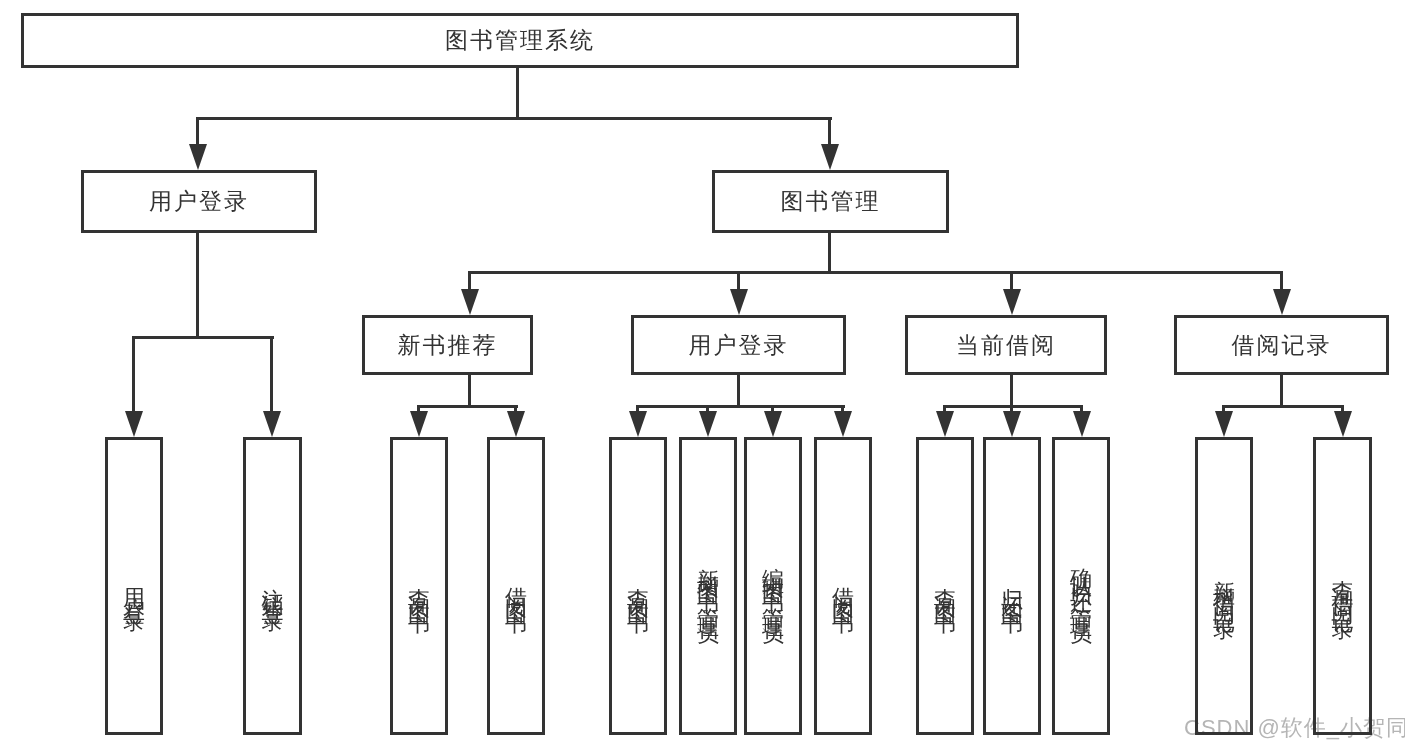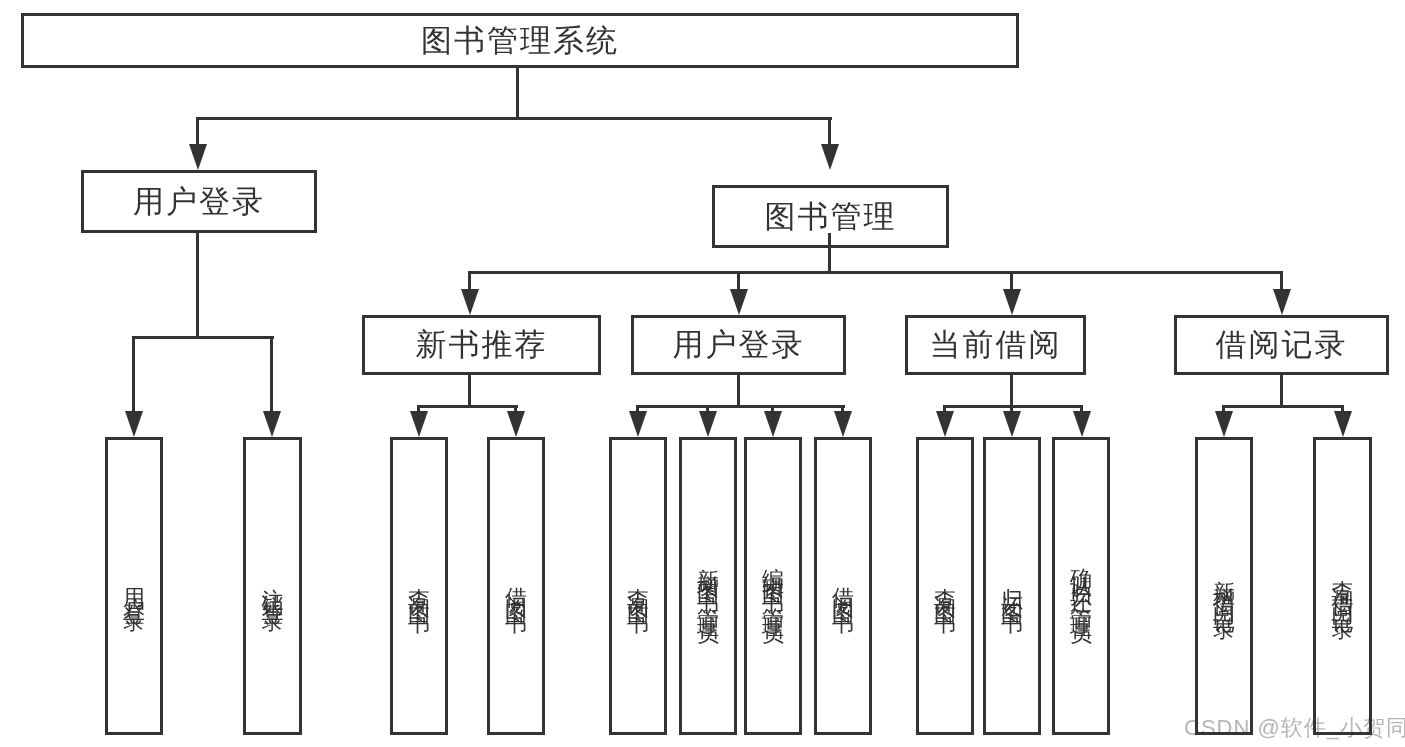--- a/index.html
+++ b/index.html
@@ -15,21 +15,21 @@
     position: absolute;
     box-sizing: border-box;
     border: 3px solid #333333;
     background: #ffffff;
     display: flex;
     align-items: center;
     justify-content: center;
     color: #333333;
   }
   .hlabel {
-    font-size: 31px;
+    font-size: 23px;
     letter-spacing: 2px;
     white-space: nowrap;
     font-family: Liberation Mono, monospace;
   }
   .vlabel {
     writing-mode: vertical-rl;
     text-orientation: mixed;
     font-size: 22px;
     letter-spacing: 8px;
     line-height: 1;
@@ -70,21 +70,21 @@
   <div class="line" style="left:516px; top:68px; width:3px; height:52px;"></div>
   <div class="line" style="left:196px; top:117px; width:636px; height:3px;"></div>
   <div class="line" style="left:196px; top:117px; width:3px; height:33px;"></div>
   <div class="arrow" style="left:189px; top:144px;"></div>
   <div class="line" style="left:828px; top:117px; width:3px; height:33px;"></div>
   <div class="arrow" style="left:821px; top:144px;"></div>
 
   <div class="box" style="left:81px; top:170px; width:236px; height:63px;">
     <span class="hlabel">用户登录</span>
   </div>
-  <div class="box" style="left:712px; top:185px; width:237px; height:63px;">
+  <div class="box" style="left:712px; top:170px; width:237px; height:63px;">
     <span class="hlabel">图书管理</span>
   </div>
 
   <div class="line" style="left:196px; top:233px; width:3px; height:106px;"></div>
   <div class="line" style="left:132px; top:336px; width:142px; height:3px;"></div>
   <div class="line" style="left:132px; top:336px; width:3px; height:82px;"></div>
   <div class="arrow" style="left:125px; top:411px;"></div>
   <div class="line" style="left:270px; top:336px; width:3px; height:82px;"></div>
   <div class="arrow" style="left:263px; top:411px;"></div>
 
@@ -92,27 +92,27 @@
   <div class="line" style="left:468px; top:271px; width:815px; height:3px;"></div>
   <div class="line" style="left:468px; top:271px; width:3px; height:22px;"></div>
   <div class="arrow" style="left:461px; top:289px;"></div>
   <div class="line" style="left:737px; top:271px; width:3px; height:22px;"></div>
   <div class="arrow" style="left:730px; top:289px;"></div>
   <div class="line" style="left:1010px; top:271px; width:3px; height:22px;"></div>
   <div class="arrow" style="left:1003px; top:289px;"></div>
   <div class="line" style="left:1280px; top:271px; width:3px; height:22px;"></div>
   <div class="arrow" style="left:1273px; top:289px;"></div>
 
-  <div class="box" style="left:362px; top:315px; width:239px; height:60px;">
+  <div class="box" style="left:362px; top:315px; width:171px; height:60px;">
     <span class="hlabel">新书推荐</span>
   </div>
   <div class="box" style="left:631px; top:315px; width:215px; height:60px;">
     <span class="hlabel">用户登录</span>
   </div>
-  <div class="box" style="left:905px; top:315px; width:181px; height:60px;">
+  <div class="box" style="left:905px; top:315px; width:202px; height:60px;">
     <span class="hlabel">当前借阅</span>
   </div>
   <div class="box" style="left:1174px; top:315px; width:215px; height:60px;">
     <span class="hlabel">借阅记录</span>
   </div>
 
   <div class="line" style="left:468px; top:375px; width:3px; height:33px;"></div>
   <div class="line" style="left:417px; top:405px; width:101px; height:3px;"></div>
   <div class="line" style="left:417px; top:405px; width:3px; height:12px;"></div>
   <div class="arrow" style="left:410px; top:411px;"></div>

